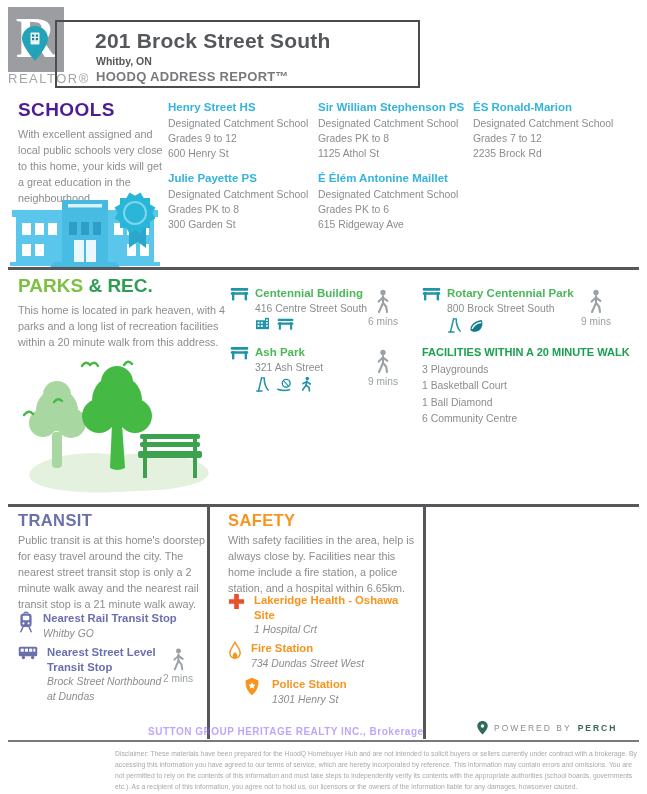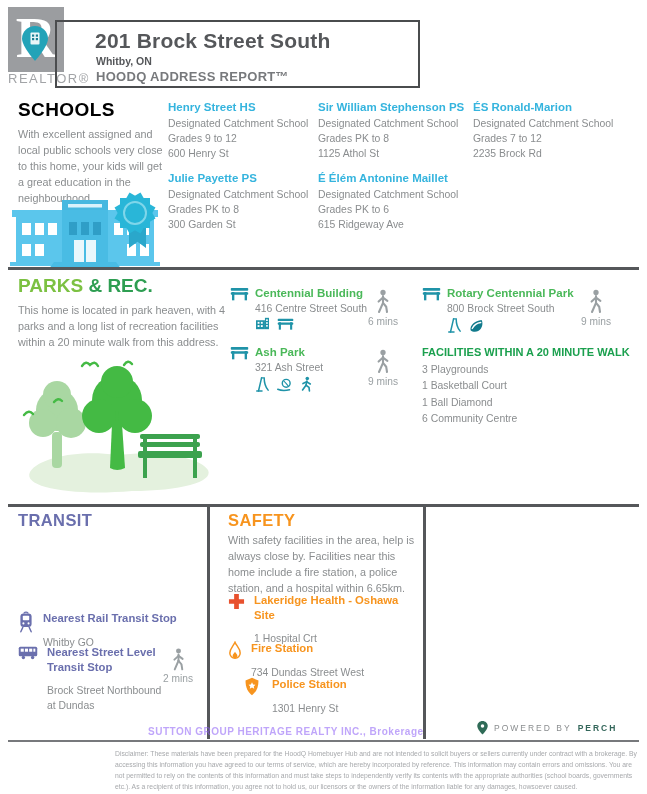--- a/index.html
+++ b/index.html
@@ -15,21 +15,21 @@
   .header-box { left:55px; top:20px; width:365px; height:68px; border:2.5px solid #4a4c4e; background:transparent; }
   .addr-title { left:95px; top:29px; font-size:21px; font-weight:bold; color:#55575a; letter-spacing:.2px; }
   .addr-city  { left:96px; top:55px; font-size:10.5px; font-weight:bold; color:#55575a; }
   .addr-report{ left:96px; top:69px; font-size:13px; font-weight:bold; color:#77797c; letter-spacing:.3px; }
 
   
   .sec-title { font-weight:800; letter-spacing:.4px; }
   .para { font-size:10.8px; line-height:1.48; color:#8a8d8f; }
 
   
-  .schools-title { left:18px; top:99px; font-size:19px; color:#000000; }
+  .schools-title { left:18px; top:99px; font-size:19px; color:#4c1d95; }
   .schools-para  { left:18px; top:127px; width:152px; }
   .school { width:160px; }
   .school .name { font-size:11.5px; font-weight:bold; color:#35b4de; margin-bottom:3px; white-space:nowrap; }
   .school .line { font-size:10.4px; color:#8a8d8f; line-height:1.45; }
 
   
   .hline { left:8px; width:631px; height:2.5px; background:#55575a; }
   .vline { width:2.5px; background:#55575a; }
 
   
@@ -48,21 +48,21 @@
   .fac-title { left:422px; top:346px; font-size:11px; font-weight:800; color:#1ba04e; white-space:nowrap; }
   .fac-col { font-size:10.4px; color:#8a8d8f; line-height:1.58; }
 
   
   .transit-title { left:18px; top:511px; font-size:16.5px; color:#6a6fad; }
   .transit-para  { left:18px; top:533px; width:188px; }
   .safety-title  { left:228px; top:511px; font-size:16.5px; color:#f7941e; }
   .safety-para   { left:228px; top:533px; width:190px; }
   .poi { display:flex; gap:9px; }
   .poi .txt .label { font-size:11.3px; font-weight:bold; line-height:1.3; }
-  .poi .txt .sub   { font-size:10.4px; color:#8a8d8f; line-height:1.4; margin-top:10px; }
+  .poi .txt .sub   { font-size:10.4px; color:#8a8d8f; line-height:1.4; margin-top:1px;font-style:italic; }
   .poi.transit .label { color:#6a6fad; }
   .poi.safety  .label { color:#f7941e; }
 
   
   .watermark { left:148px; top:726px; width:350px; font-size:10px; font-weight:bold; color:#8b5cf6; opacity:.55; letter-spacing:.5px; white-space:nowrap; overflow:hidden; }
   .powered { left:477px; top:721px; display:flex; align-items:center; gap:6px;text-align:right; }
   .powered .pb { font-size:8.5px; letter-spacing:2px; color:#8a8d8f; }
   .powered .brand { font-size:8.5px; letter-spacing:2px; font-weight:bold; color:#33665a; }
   .footer-line { left:8px; top:740px; width:631px; height:2px; background:#77797c; }
   .hoodq { left:18px; top:745px; font-size:30px; color:#97999b; letter-spacing:.5px; }
@@ -381,20 +381,21 @@
     <div>1 Basketball Court</div>
     <div>1 Ball Diamond</div>
     <div>6 Community Centre</div>
   </div>
 
   <div class="abs hline" style="top:504px;"></div>
   <div class="abs vline" style="left:207px; top:506px; height:233px;"></div>
   <div class="abs vline" style="left:423px; top:506px; height:233px;"></div>
 
   <div class="abs sec-title transit-title">TRANSIT</div>
+  <div class="abs para transit-para">Public transit is at this home's doorstep for easy travel around the city. The nearest street transit stop is only a 2 minute walk away and the nearest rail transit stop is a 21 minute walk away.</div>
 
   <div class="abs poi transit" style="left:18px; top:611px; width:185px;">
     <span>
       <svg width="16" height="24" viewBox="0 0 20 28">
           <path d="M7 2 q3 -3 6 0" stroke="#6a6fad" stroke-width="1.4" fill="none"></path>
           <rect x="3" y="2" width="14" height="17" rx="4" fill="#6a6fad"></rect>
           <rect x="6" y="5" width="8" height="5.5" rx="1" fill="#fff"></rect>
           <circle cx="6.8" cy="14.5" r="1.3" fill="#fff"></circle>
           <circle cx="13.2" cy="14.5" r="1.3" fill="#fff"></circle>
           <g stroke="#6a6fad" stroke-width="1.8" stroke-linecap="round">

